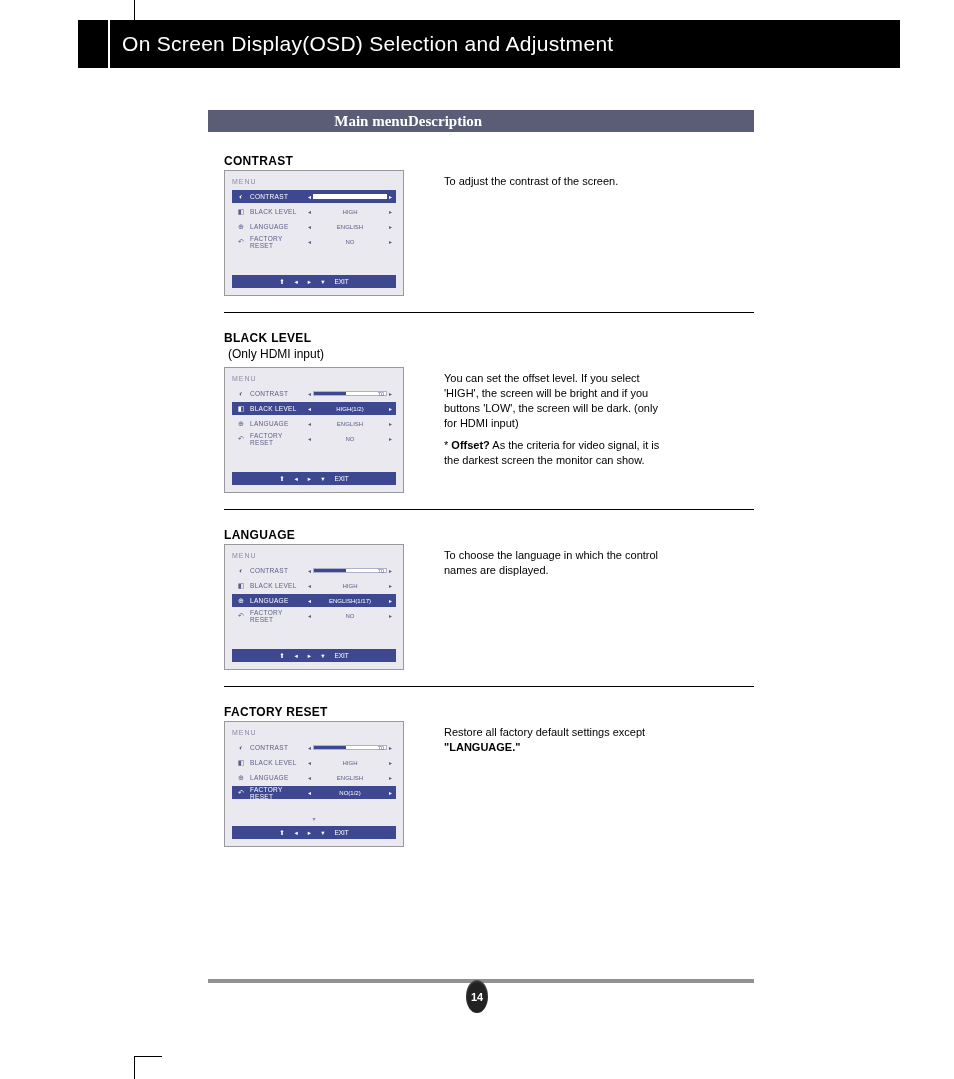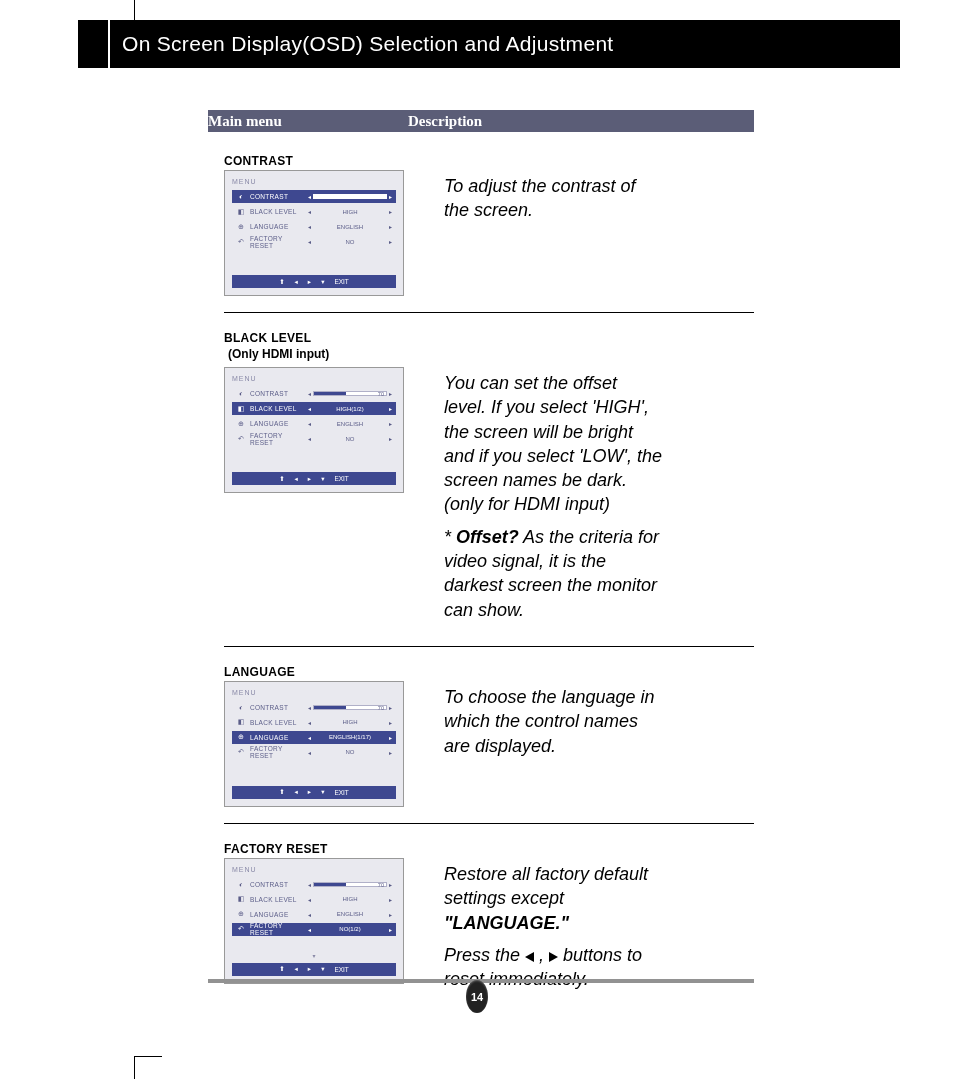--- a/index.html
+++ b/index.html
@@ -48,53 +48,51 @@
     background: #5b5d77;
     color: #fff;
     font-family: Georgia, 'Times New Roman', serif;
     font-weight: bold;
     font-size: 15px;
     height: 22px;
     display: flex;
     align-items: center;
     margin-bottom: 22px;
   }
-  .col-heads .col1 { width: 200px; text-align: left; }
+  .col-heads .col1 { width: 200px; text-align: right; }
   .col-heads .col2 { width: 220px; text-align: left; }
   .section {
     margin-bottom: 0;
     padding-left: 16px;
   }
   .sec-title {
     font-weight: bold;
     font-size: 12px;
     letter-spacing: 0.3px;
     margin-bottom: 2px;
   }
   .sec-sub {
     font-size: 12px;
     margin-bottom: 6px;
     padding-left: 4px;
-    font-weight: bold;
   }
   .row {
     display: flex;
     align-items: flex-start;
     gap: 40px;
   }
   .thumb {
     width: 180px;
     flex-shrink: 0;
   }
   .desc {
-    font-size: 18px;
+    font-size: 11px;
     line-height: 1.35;
     padding-top: 4px;
     max-width: 220px;
-    font-style: italic;
   }
   .desc p { margin-bottom: 8px; }
   .desc b { font-weight: bold; }
   hr.sep {
     border: none;
     border-top: 1px solid #000;
     margin: 16px 0 18px 0;
   }
 
   
@@ -384,21 +382,21 @@
           <div class="bottom-bar">
             <span>⬆</span>
             <span>◂</span>
             <span>▸</span>
             <span>▾</span>
             <span>EXIT</span>
           </div>
         </div>
       </div>
       <div class="desc">
-        <p>You can set the offset level. If you select 'HIGH', the screen will be bright and if you select 'LOW', the screen names be dark. (only for HDMI input)</p>
+        <p>You can set the offset level. If you select 'HIGH', the screen will be bright and if you buttons 'LOW', the screen will be dark. (only for HDMI input)</p>
         <p><span>* </span><b>Offset?</b><span> As the criteria for video signal, it is the darkest screen the monitor can show.</span></p>
       </div>
     </div>
     <hr class="sep">
   </div>
 
   <div class="section">
     <div class="sec-title">LANGUAGE</div>
     <div class="row">
       <div class="thumb">
@@ -509,23 +507,20 @@
             <span>⬆</span>
             <span>◂</span>
             <span>▸</span>
             <span>▾</span>
             <span>EXIT</span>
           </div>
         </div>
       </div>
       <div class="desc">
         <p><span>Restore all factory default settings except </span><b>"LANGUAGE."</b></p>
-        <p>
-          <span>Press the </span><span class="tri left"></span><span> , </span><span class="tri right"></span><span> buttons to reset immediately.</span>
-        </p>
       </div>
     </div>
 
   </div>
 
 </div>
 
 <div class="footer-rule"></div>
 <div class="page-badge">14</div>
 <div class="tick-bottom"></div>

